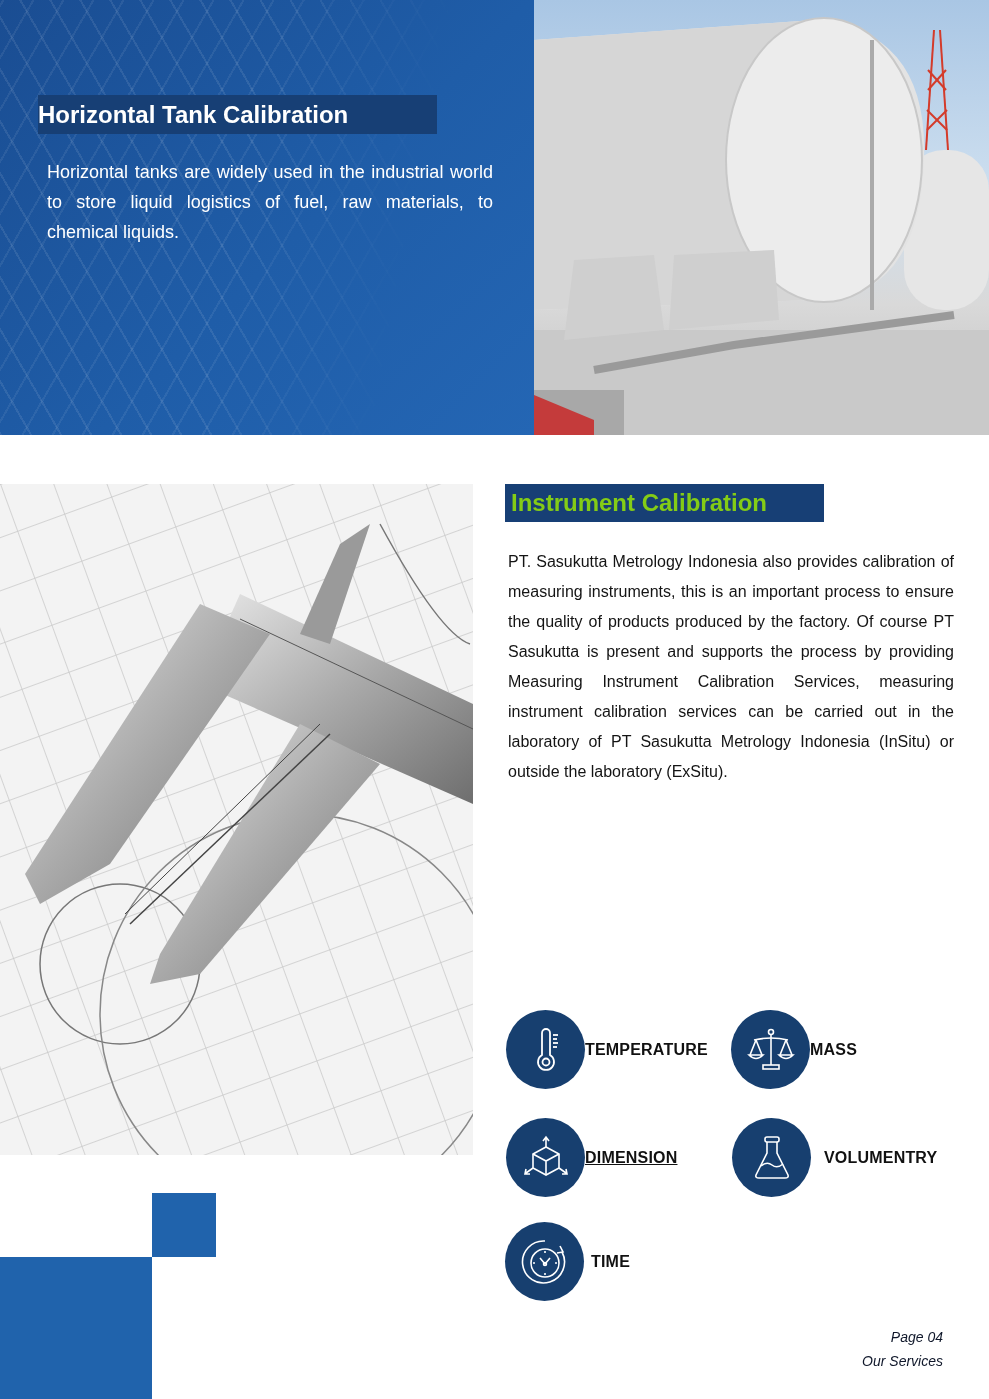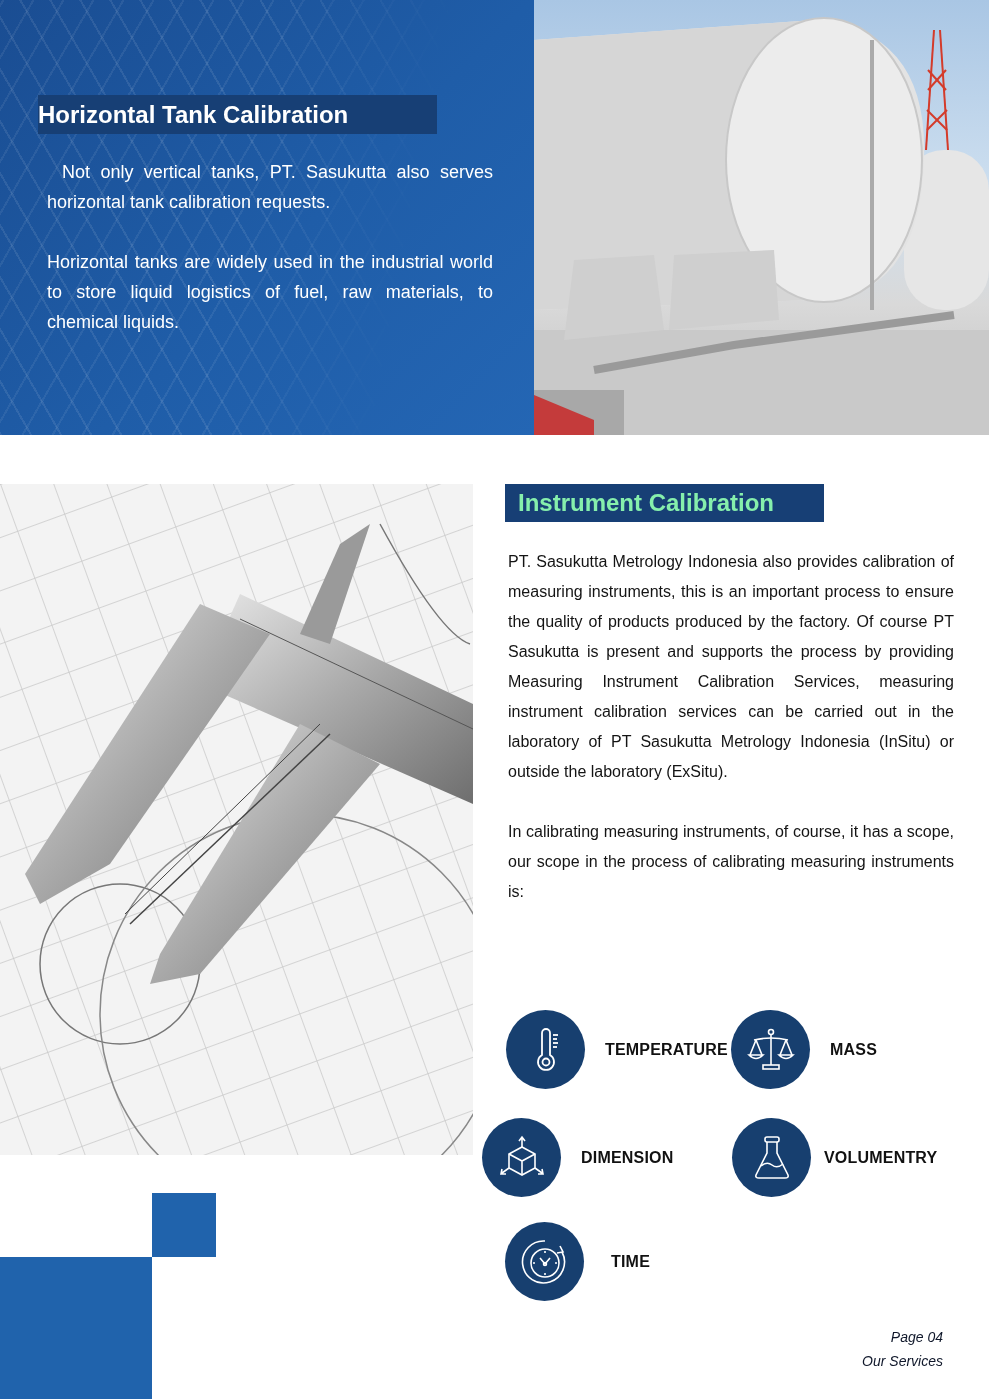--- a/index.html
+++ b/index.html
@@ -41,57 +41,56 @@
 
   
   .caliper-photo {
     position: absolute; left: 0; top: 484px; width: 473px; height: 671px;
     background: #f1f1f1; overflow: hidden;
   }
 
   
   .title-box-2 {
     position: absolute; left: 505px; top: 484px; width: 319px; height: 38px;
-    background: #173f75; color: #86efac; font-weight: bold; font-size: 24px;
-    line-height: 38px; padding-left: 13px;
+    background: #173f75; color: #84cc16; font-weight: bold; font-size: 24px;
+    line-height: 38px; padding-left: 6px;
   }
   .instr-text {
     position: absolute; left: 508px; top: 547px; width: 446px;
     font-size: 16px; line-height: 30px; text-align: justify; color: #141414;
   }
   .instr-text p + p { margin-top: 30px; }
 
   
   .scope-item { position: absolute; display: flex; align-items: center; }
   .scope-item .circle {
     width: 79px; height: 79px; border-radius: 50%; background: #173f6f;
     display: flex; align-items: center; justify-content: center; flex-shrink: 0;
   }
   .scope-item .label {
-    margin-left: 20px; font-weight: bold; font-size: 16px; color: #111; letter-spacing: 0.2px;
+    margin-left: 0; font-weight: bold; font-size: 16px; color: #111; letter-spacing: 0.2px;
   }
 
   
   .sq-small { position: absolute; left: 152px; top: 1193px; width: 64px; height: 64px; background: #2063ac; }
   .sq-big { position: absolute; left: 0; top: 1257px; width: 152px; height: 142px; background: #2063ac; }
 
   .footer {
     position: absolute; right: 46px; top: 1325px; text-align: right;
     font-style: italic; font-size: 14px; line-height: 24px; color: #0f172a;
   }
 </style>
 </head>
 <body>
 
 <div class="top-panel">
   <div class="grid-bg"></div>
 </div>
 <div class="title-box-1">Horizontal Tank Calibration</div>
 <div class="top-text">
-  <p class="indent">Not only vertical tanks, PT. Sasukutta also serves horizontal tank calibration requests.</p>
   <p>Horizontal tanks are widely used in the industrial world to store liquid logistics of fuel, raw materials, to chemical liquids.</p>
 </div>
 
 <div class="tank-photo">
   <svg width="455" height="435" viewBox="0 0 455 435">
 
     <g stroke="#d43b2a" stroke-width="2" fill="none">
       <line x1="400" y1="30" x2="392" y2="150"></line>
         <line x1="406" y1="30" x2="414" y2="150"></line>
       <line x1="394" y1="70" x2="412" y2="90"></line>
@@ -144,21 +143,20 @@
     <path d="M300 240 L380 280 L200 490 L150 500 L160 470 Z" fill="url(#metal)"></path>
     <path d="M340 60 L370 40 L330 160 L300 150 Z" fill="#9a9a9a"></path>
     <line x1="130" y1="440" x2="330" y2="250" stroke="#444" stroke-width="1.5"></line>
     <line x1="125" y1="430" x2="320" y2="240" stroke="#444" stroke-width="1"></line>
   </svg>
 </div>
 
 <div class="title-box-2">Instrument Calibration</div>
 <div class="instr-text">
   <p>PT. Sasukutta Metrology Indonesia also provides calibration of measuring instruments, this is an important process to ensure the quality of products produced by the factory. Of course PT Sasukutta is present and supports the process by providing Measuring Instrument Calibration Services, measuring instrument calibration services can be carried out in the laboratory of PT Sasukutta Metrology Indonesia (InSitu) or outside the laboratory (ExSitu).</p>
-  <p>In calibrating measuring instruments, of course, it has a scope, our scope in the process of calibrating measuring instruments is:</p>
 </div>
 
 <div class="scope-item" style="left:506px; top:1010px;">
   <div class="circle">
     <svg width="46" height="46" viewBox="0 0 46 46" fill="none" stroke="#fff" stroke-width="1.8">
       <path d="M19 6 a4 4 0 0 1 8 0 v22 a8 8 0 1 1 -8 0 Z"></path>
       <circle cx="23" cy="35" r="3.5"></circle>
       <line x1="30" y1="8" x2="35" y2="8"></line>
         <line x1="30" y1="12" x2="34" y2="12"></line>
       <line x1="30" y1="16" x2="35" y2="16"></line>
@@ -177,21 +175,21 @@
       <path d="M10 13 L4 28 M10 13 L16 28"></path>
       <path d="M3 28 Q10 35 17 28 Z"></path>
       <path d="M40 13 L34 28 M40 13 L46 28"></path>
       <path d="M33 28 Q40 35 47 28 Z"></path>
       <rect x="17" y="38" width="16" height="4"></rect>
     </svg>
   </div>
   <span class="label">MASS</span>
 </div>
 
-<div class="scope-item" style="left:482px; top:1118px;">
+<div class="scope-item" style="left:506px; top:1118px;text-decoration:underline;">
   <div class="circle">
     <svg width="50" height="50" viewBox="0 0 50 50" fill="none" stroke="#fff" stroke-width="1.6">
       <path d="M25 14 L38 21 L38 35 L25 42 L12 35 L12 21 Z"></path>
       <path d="M12 21 L25 28 L38 21 M25 28 L25 42"></path>
       <path d="M25 14 L25 5 M22 8 L25 4 L28 8"></path>
       <path d="M12 35 L5 40 M5 36 L4 41 L9 41"></path>
       <path d="M38 35 L45 40 M45 36 L46 41 L41 41"></path>
     </svg>
   </div>
   <span class="label">DIMENSION</span>

